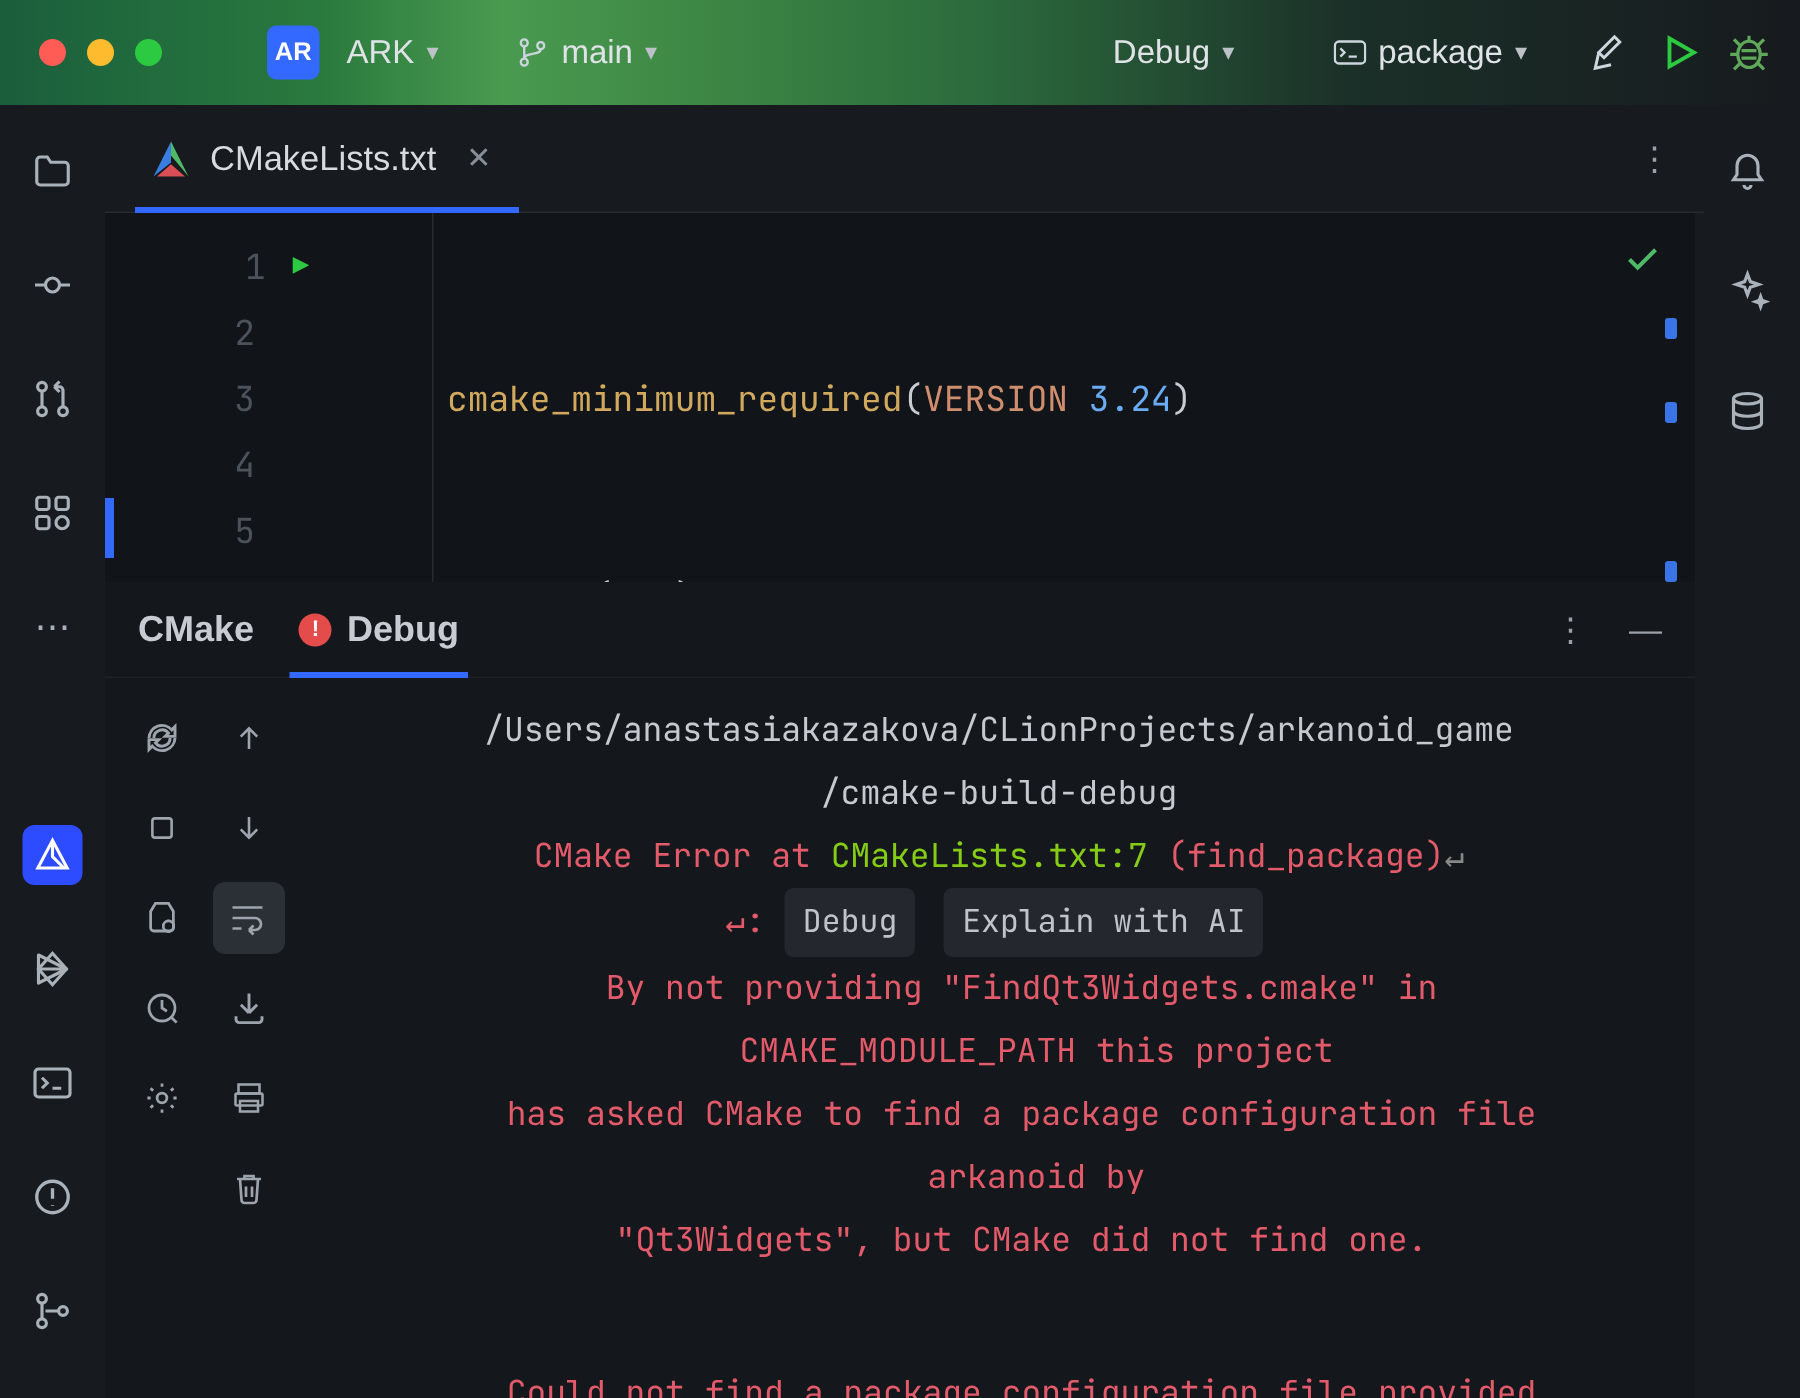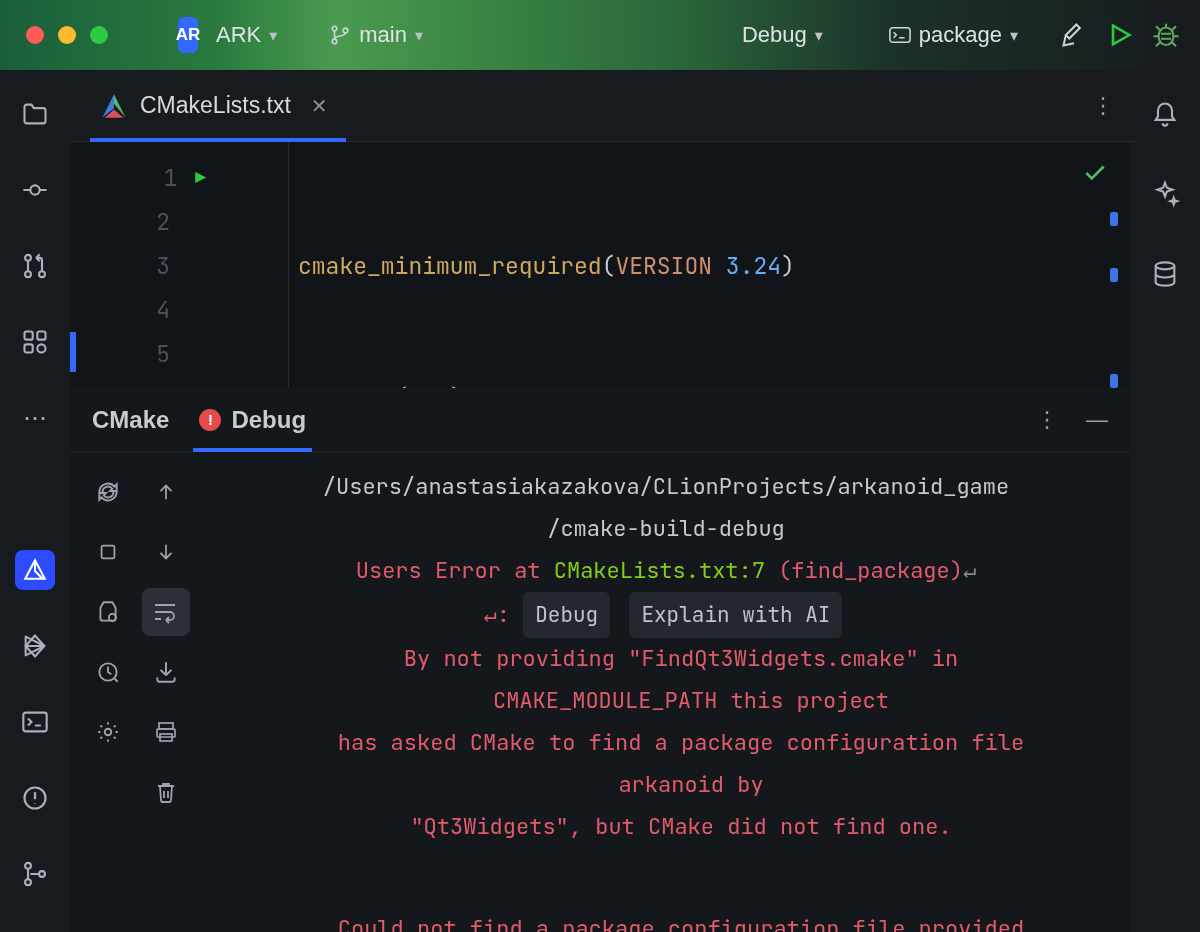--- a/index.html
+++ b/index.html
@@ -20,21 +20,21 @@
     padding: 0 16px;
     gap: 10px;
   }
   .traffic { display: flex; gap: 14px; margin-right: 60px; margin-left: 10px;}
   .dot { width: 18px; height: 18px; border-radius: 50%; }
   .dot.red { background:#fe5c55; }
   .dot.yellow { background:#febb2d; }
   .dot.green { background:#2bca41; }
   .proj-badge {
     background:#3369ff; color:#fff; font-weight:700;
-    width:20px;height:36px; border-radius:6px;
+    width:35px;height:36px; border-radius:6px;
     display:flex; align-items:center; justify-content:center;
     font-size:17px;
   }
   .tb-item{
     display:flex; align-items:center; gap:8px;
     color:#dfe3e8; font-size:22px; font-weight:500;
     padding: 4px 8px;
     cursor:pointer;
   }
   .chev { font-size:16px; color:#bcc2c8;}
@@ -467,21 +467,21 @@
         </div>
       <div class="bti" style="grid-column:2;">
           <svg width="24" height="26" viewBox="0 0 24 24" fill="none" stroke="currentColor" stroke-width="1.8">
             <path d="M4 6h16M9 6V4h6v2M6 6l1 14a2 2 0 002 2h6a2 2 0 002-2l1-14M10 11v7M14 11v7"></path>
           </svg>
         </div>
     </div>
     <div class="console">
       <div class="line">/Users/anastasiakazakova/CLionProjects/arkanoid_game</div>
       <div class="line">/cmake-build-debug</div>
-      <div class="line err"><span>Users Error at </span><span class="link">CMakeLists.txt:7</span><span> (find_package)</span><span style="color:#888;">↵</span></div>
+      <div class="line err"><span>CMake Error at </span><span class="link">CMakeLists.txt:7</span><span> (find_package)</span><span style="color:#888;">↵</span></div>
       <div class="line" style="color:#e35b6a;">↵: <span class="tagbtn">Debug</span> <span class="tagbtn">Explain with AI</span></div>
       <div class="line err indent1">By not providing "FindQt3Widgets.cmake" in</div>
       <div class="line err indent2">CMAKE_MODULE_PATH this project</div>
       <div class="line err indent1">has asked CMake to find a package configuration file</div>
       <div class="line err indent2">arkanoid by</div>
       <div class="line err indent1">"Qt3Widgets", but CMake did not find one.</div>
       <div class="line err indent1" style="margin-top:60px;">Could not find a package configuration file provided</div>
     </div>
   </div>
 </div>

